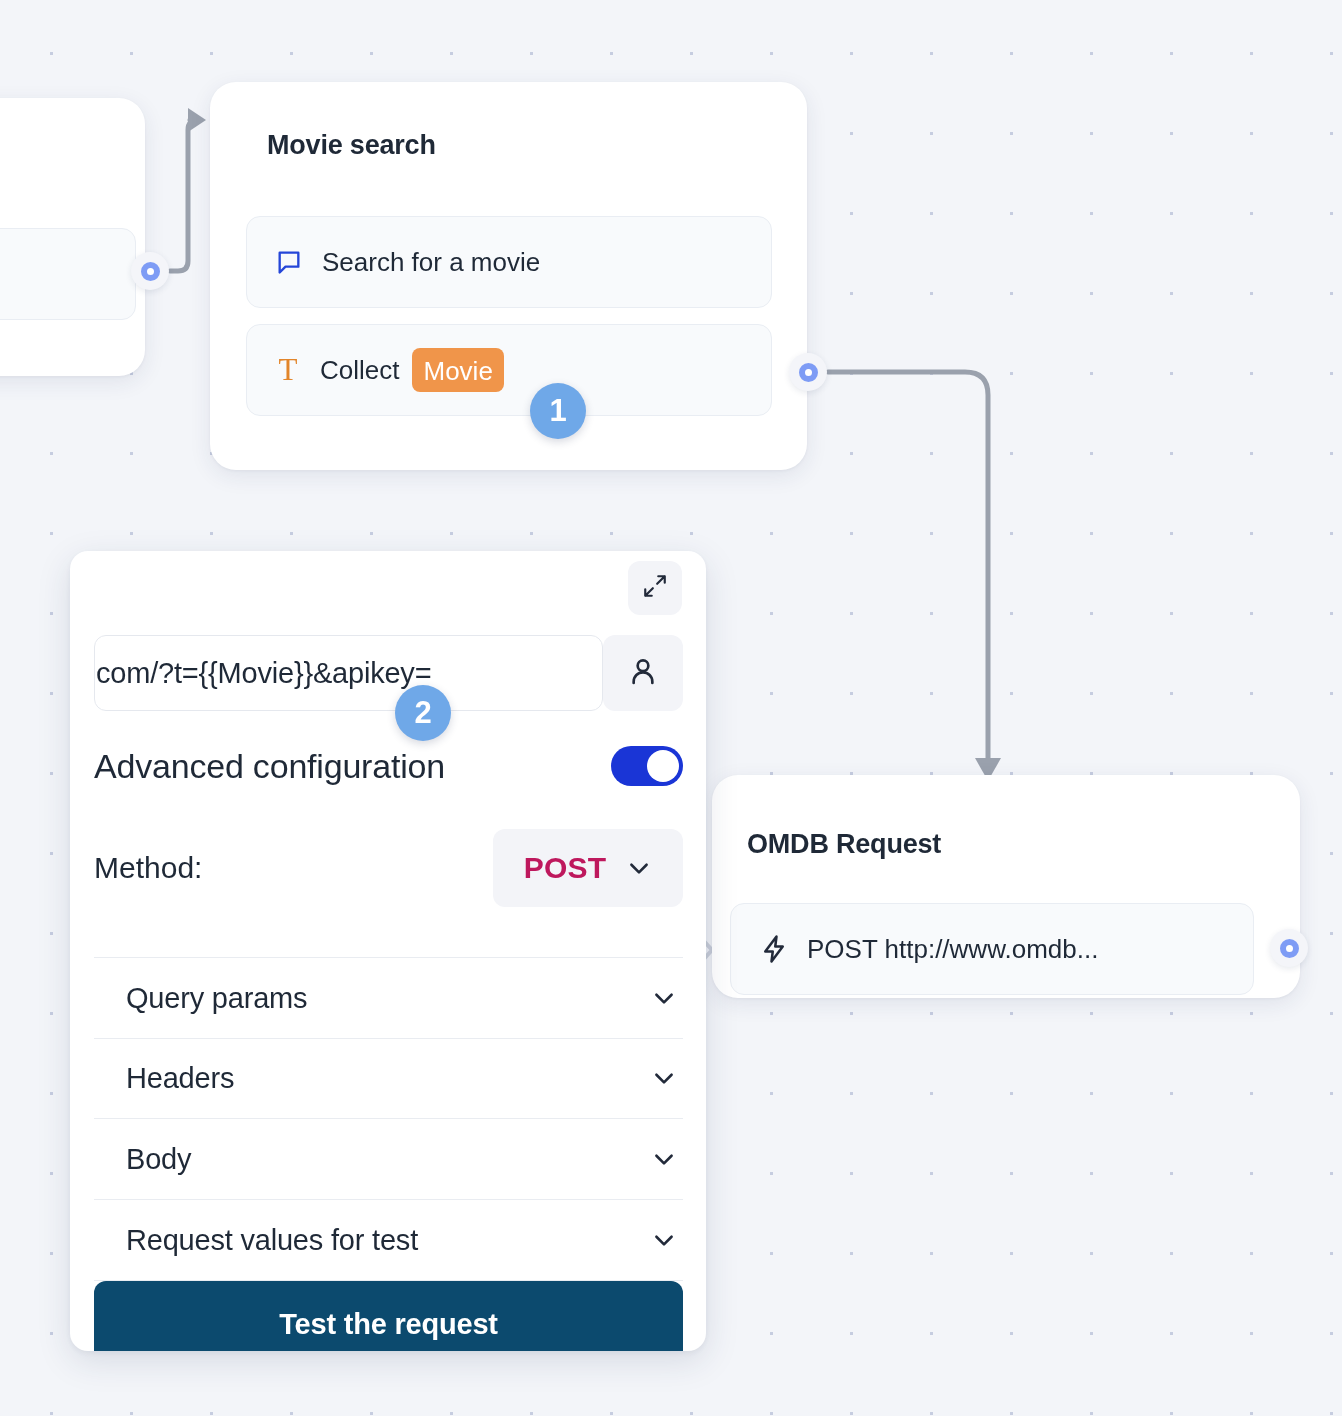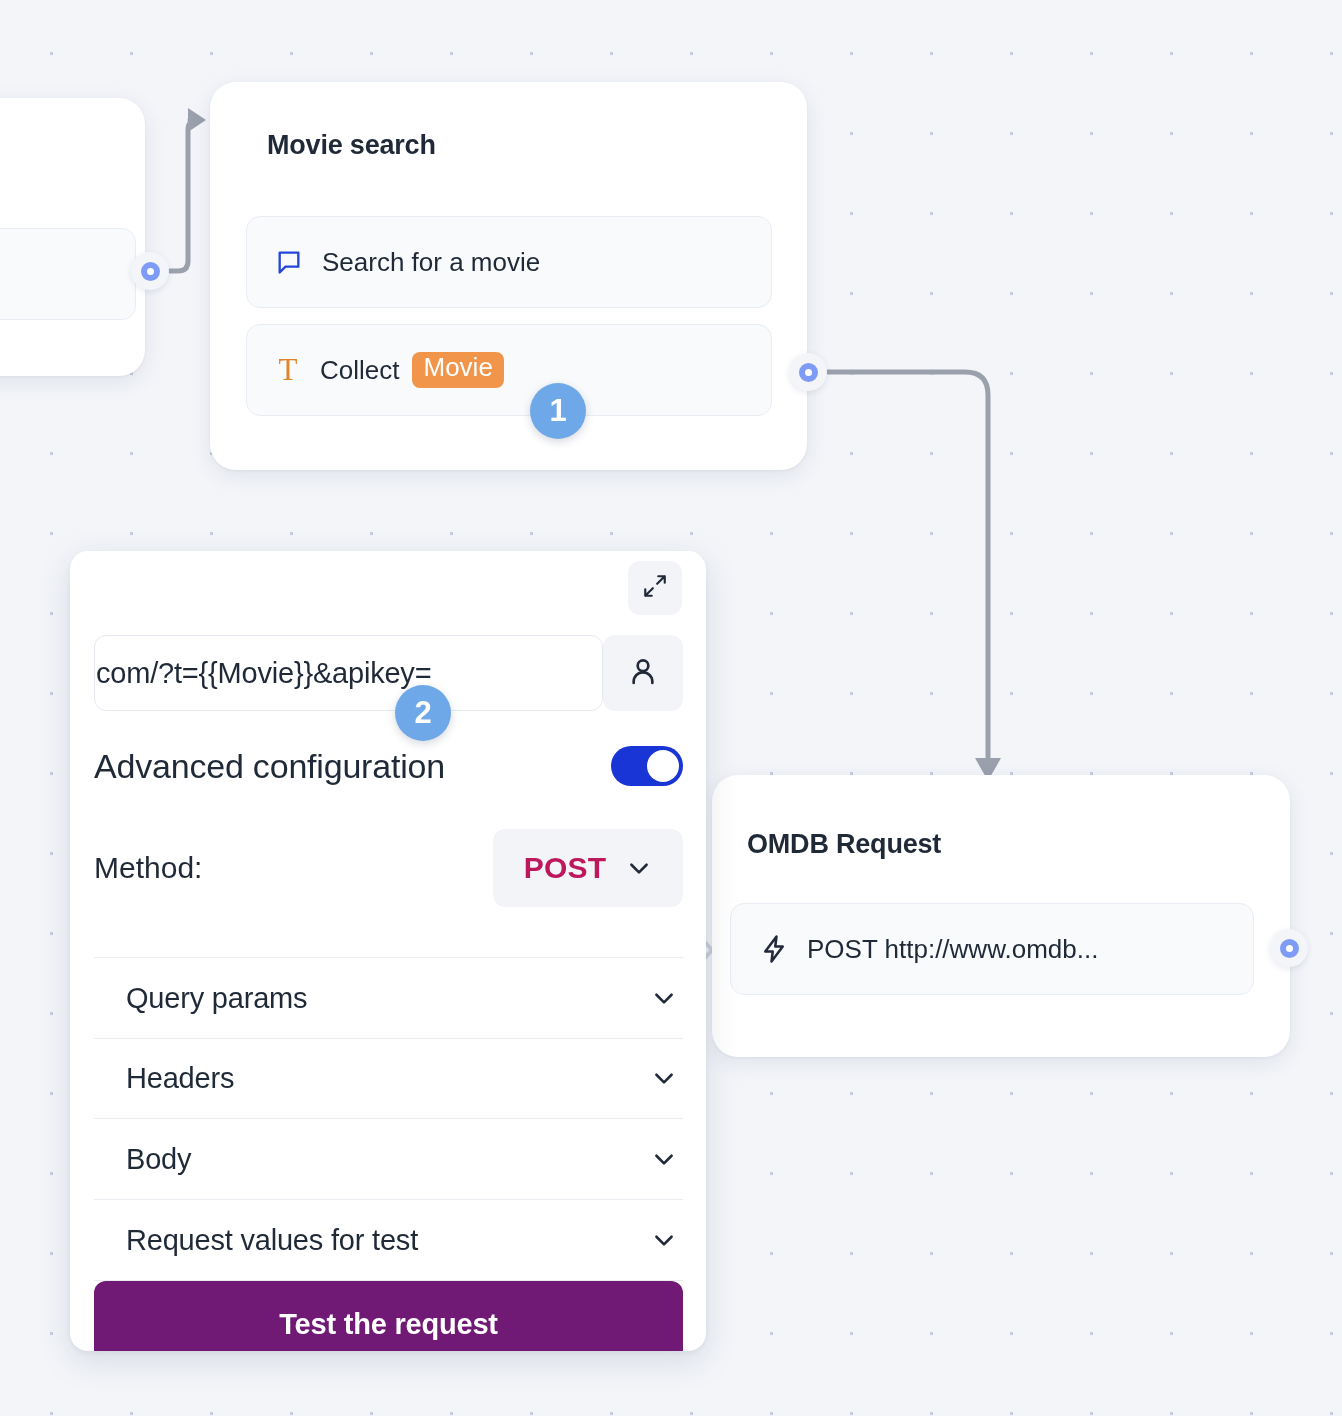--- a/index.html
+++ b/index.html
@@ -117,32 +117,33 @@
     font-size: 31px;
     line-height: 28px;
     text-align: center;
     font-weight: normal;
   }
   .var-tag {
     display: inline-block;
     background: #f0954a;
     color: #ffffff;
     border-radius: 8px;
-    padding: 0 11px 6px 11px;
+    padding: 8px 11px 6px 11px;
     font-size: 26px;
     line-height: 30px;
     margin-left: 13px;
   }
 
   
   #omdb-card {
     left: 712px;
     top: 775px;
     width: 578px;
-    height: 282px;
+    height: 223px;
+    padding-left: 10px;
   }
   #omdb-title {
     position: absolute;
     left: 22px;
     top: 54px;
   }
   #omdb-row {
     position: absolute;
     left: 18px;
     top: 128px;
@@ -335,21 +336,21 @@
     letter-spacing: -0.2px;
   }
 
   #test-btn {
     position: absolute;
     left: 24px;
     top: 730px;
     width: 589px;
     height: 86px;
     border-radius: 12px;
-    background: #701a75;
+    background: #0c4a6e;
     color: #ffffff;
     font-size: 29px;
     font-weight: bold;
     display: flex;
     align-items: center;
     justify-content: center;
     letter-spacing: -0.2px;
   }
 
   

